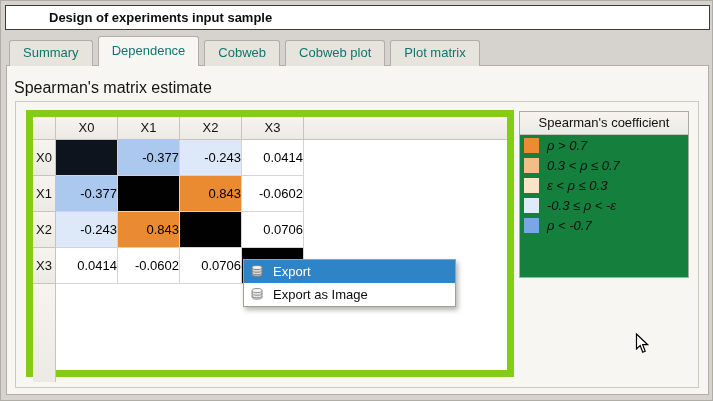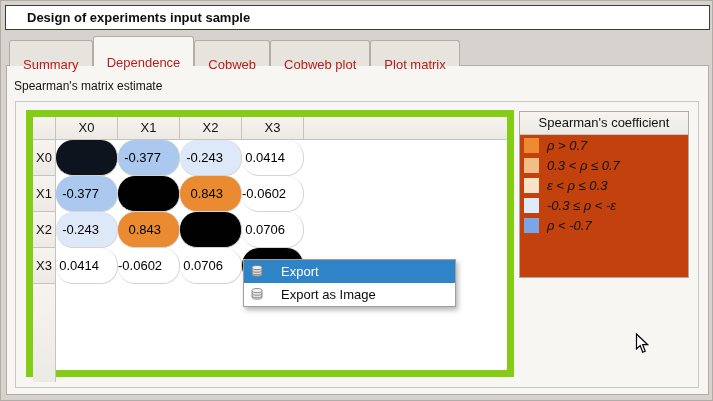--- a/index.html
+++ b/index.html
@@ -1,60 +1,60 @@
 <!DOCTYPE html>
 <html><head>
 <meta charset="utf-8">
 <style>
   html,body{margin:0;padding:0;background:#888;}
   .screen{position:relative;width:713px;height:401px;background:#d6d2cd;
     font-family:"Liberation Sans",sans-serif;overflow:hidden;border:1px solid #b0aca6;box-sizing:border-box;}
   
   .titlebar{position:absolute;left:4px;top:4px;width:705px;height:25px;box-sizing:border-box;
     background:#ffffff;border:1px solid #3f3c38;display:flex;align-items:center;}
-  .titlebar span{font-size:13px;font-weight:bold;color:#0e0e0e;padding-left:21px;}
+  .titlebar span{font-size:13px;font-weight:bold;color:#0e0e0e;padding-left:7px;margin-left:36px;}
   
   .tabbar{position:absolute;left:8px;top:36px;height:29px;display:flex;align-items:flex-end;z-index:3;}
-  .tab{box-sizing:border-box;height:26px;line-height:24px;padding:12px 13px;background:#e7e3dd;
-    border:1px solid #b2aea7;border-bottom:none;border-radius:3px 3px 0 0;
-    font-size:13px;color:#b91c1c;white-space:nowrap;}
+  .tab{box-sizing:border-box;height:26px;line-height:24px;padding:0 13px;background:#e7e3dd;
+    border:1px solid #b2aea7;border-bottom:none;border-radius:3px 3px 0 0;margin-right:5px;
+    font-size:13px;color:#0f766e;white-space:nowrap;}
   .tab.active{height:30px;line-height:28px;background:#f8f6f2;z-index:4;}
   
   .panel{position:absolute;left:5px;top:64px;width:703px;height:330px;box-sizing:border-box;
     background:#f8f6f2;border:1px solid #b2aea7;z-index:1;}
-  .section-label{position:absolute;left:7px;top:13px;font-size:12px;color:#141414;}
+  .section-label{position:absolute;left:7px;top:13px;font-size:16px;color:#141414;}
   .outer-frame{position:absolute;left:8px;top:35px;width:684px;height:287px;box-sizing:border-box;
     border:1px solid #ccc8c2;}
   
   .table-widget{position:absolute;left:19px;top:44px;width:488px;height:267px;box-sizing:border-box;
     background:#ffffff;border:7px solid #84cc16;}
   .hcell,.vcell,.corner,.hfill,.vfill{position:absolute;box-sizing:border-box;
     background:linear-gradient(#f7f4f0,#eceae4);font-size:13px;color:#111;}
   .corner{left:0;top:0;width:23px;height:23px;border-right:1px solid #c7c3bd;border-bottom:1px solid #c7c3bd;}
   .hcell{top:0;width:62px;height:23px;line-height:22px;text-align:center;
     border-right:1px solid #c7c3bd;border-bottom:1px solid #c7c3bd;}
   .hfill{left:271px;top:0;right:0;height:23px;border-bottom:1px solid #c7c3bd;}
   .vcell{left:0;width:23px;height:36px;line-height:35px;text-align:center;
     border-right:1px solid #c7c3bd;border-bottom:1px solid #c7c3bd;}
   .vfill{left:0;top:167px;width:23px;height:98px;border-right:1px solid #c7c3bd;}
   .cell{position:absolute;box-sizing:border-box;width:62px;height:36px;line-height:35px;
-    text-align:right;padding-right:18px;font-size:13px;color:#000;background:#fff;
-    border-right:1px solid #d4d4d4;border-bottom:1px solid #d4d4d4;border-radius:17px;}
+    text-align:right;padding-right:0;font-size:13px;color:#000;background:#fff;
+    border-right:1px solid #d4d4d4;border-bottom:1px solid #d4d4d4;}
   
   .legend{position:absolute;left:512px;top:45px;width:170px;height:167px;box-sizing:border-box;
-    background:#c2410c;border:1px solid #aeaaa4;}
+    background:#15803d;border:1px solid #aeaaa4;}
   .legend-header{height:22px;line-height:21px;text-align:center;font-size:13px;color:#111;
     background:linear-gradient(#f7f4f0,#eceae4);border-bottom:1px solid #c7c3bd;}
   .legend-item{height:20px;display:flex;align-items:center;font-style:italic;}
   .swatch{width:15px;height:15px;margin-left:4px;margin-right:8px;background:transparent;flex:0 0 15px;}
   .legend-item span.lbl{font-size:13px;color:#111;}
   
   .context-menu{position:absolute;left:236px;top:193px;width:213px;box-sizing:border-box;
     background:#fff;border:1px solid #a29e98;box-shadow:2px 3px 5px rgba(0,0,0,0.30);z-index:6;}
-  .menu-item{height:23px;display:flex;align-items:center;padding-left:6px;gap:16px;font-size:13px;color:#0c0c0c;}
+  .menu-item{height:23px;display:flex;align-items:center;padding-left:6px;gap:8px;font-size:13px;color:#0c0c0c;}
   .menu-item.highlighted{background:#2e84c6;color:#ffffff;}
   .menu-item svg{flex:0 0 15px;}
   
   .cursor{position:absolute;left:628px;top:267px;z-index:9;}
 </style>
 </head>
 <body>
 
 <div class="screen">
 

